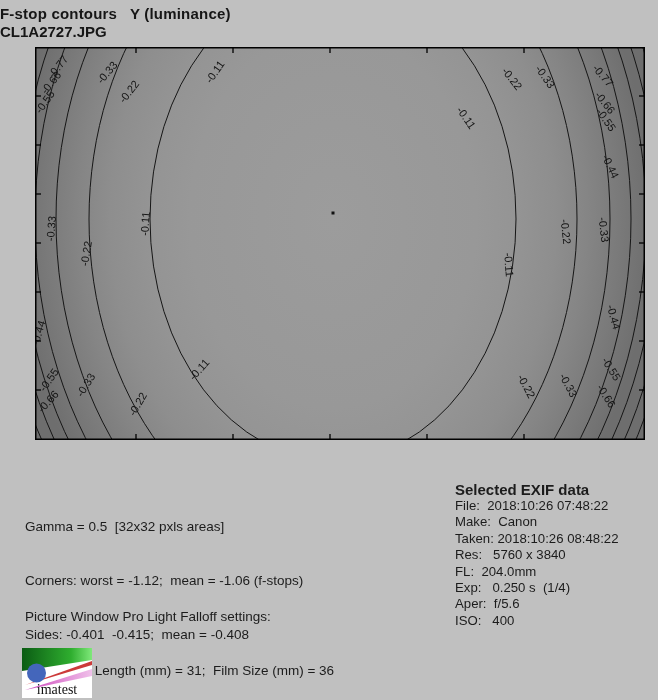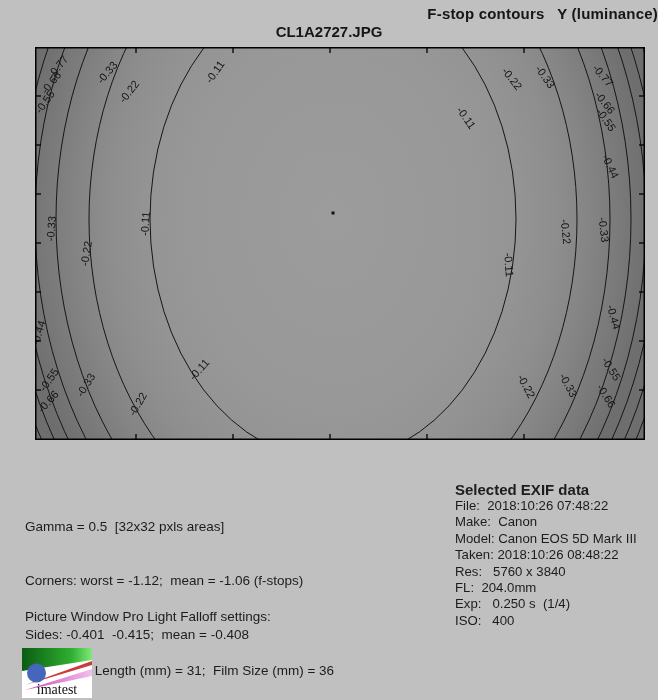--- a/index.html
+++ b/index.html
@@ -1,23 +1,23 @@
 <!DOCTYPE html>
 <html><head>
 <meta charset="utf-8">
 <style>
   html,body{margin:0;padding:0;}
   body{
     width:658px;height:700px;position:relative;overflow:hidden;
     background:#c0c0c0;
     font-family:"Liberation Sans",sans-serif;color:#161616;
   }
-  .fig-title{position:absolute;top:5px;left:0;width:658px;text-align:right;
+  .fig-title{position:absolute;top:5px;left:0;width:658px;text-align:left;
     font-size:15px;font-weight:bold;white-space:pre;letter-spacing:0.2px;}
-  .fig-subtitle{position:absolute;top:23px;left:0;width:658px;text-align:center;
+  .fig-subtitle{position:absolute;top:23px;left:0;width:658px;text-align:left;
     font-size:15px;font-weight:bold;white-space:pre;}
   #contour-svg{position:absolute;left:35px;top:47px;}
   .text-block{position:absolute;white-space:pre;font-size:13.5px;line-height:18px;color:#1c1c1c;}
   #stats-block{left:25px;top:482px;}
   #settings-block{left:25px;top:572px;}
   #exif-block{position:absolute;left:455px;top:481px;color:#1c1c1c;}
   #exif-block .exif-header{font-size:15px;font-weight:bold;margin-bottom:0;white-space:pre;}
   .exif-row{font-size:13.2px;line-height:16.4px;white-space:pre;}
   #logo-svg{position:absolute;left:22px;top:648px;}
   .contour-label{font-size:11px;fill:#141414;font-family:"Liberation Sans",sans-serif;}
@@ -124,25 +124,25 @@
 
 <div id="settings-block" class="text-block">
   <div>Picture Window Pro Light Falloff settings:</div>
   <div>Lens Focal Length (mm) = 31;  Film Size (mm) = 36</div>
 </div>
 
 <div id="exif-block">
   <div class="exif-header">Selected EXIF data</div>
   <div class="exif-row">File:  2018:10:26 07:48:22</div>
   <div class="exif-row">Make:  Canon</div>
-  <div class="exif-row">Model: Canon EOS 5D Mark III</div>
   <div class="exif-row">Taken: 2018:10:26 08:48:22</div>
   <div class="exif-row">Res:   5760 x 3840</div>
   <div class="exif-row">FL:  204.0mm</div>
   <div class="exif-row">Exp:   0.250 s  (1/4)</div>
+  <div class="exif-row">Aper:  f/5.6</div>
   <div class="exif-row">ISO:   400</div>
 </div>
 
 <svg id="logo-svg" width="70" height="50" viewBox="0 0 70 50">
   <defs>
     <linearGradient id="logoGreen" x1="0" y1="0" x2="1" y2="0">
       <stop offset="0" stop-color="#0b5c14"></stop>
       <stop offset="0.7" stop-color="#2fae2f"></stop>
       <stop offset="1" stop-color="#7fe87a"></stop>
     </linearGradient>

